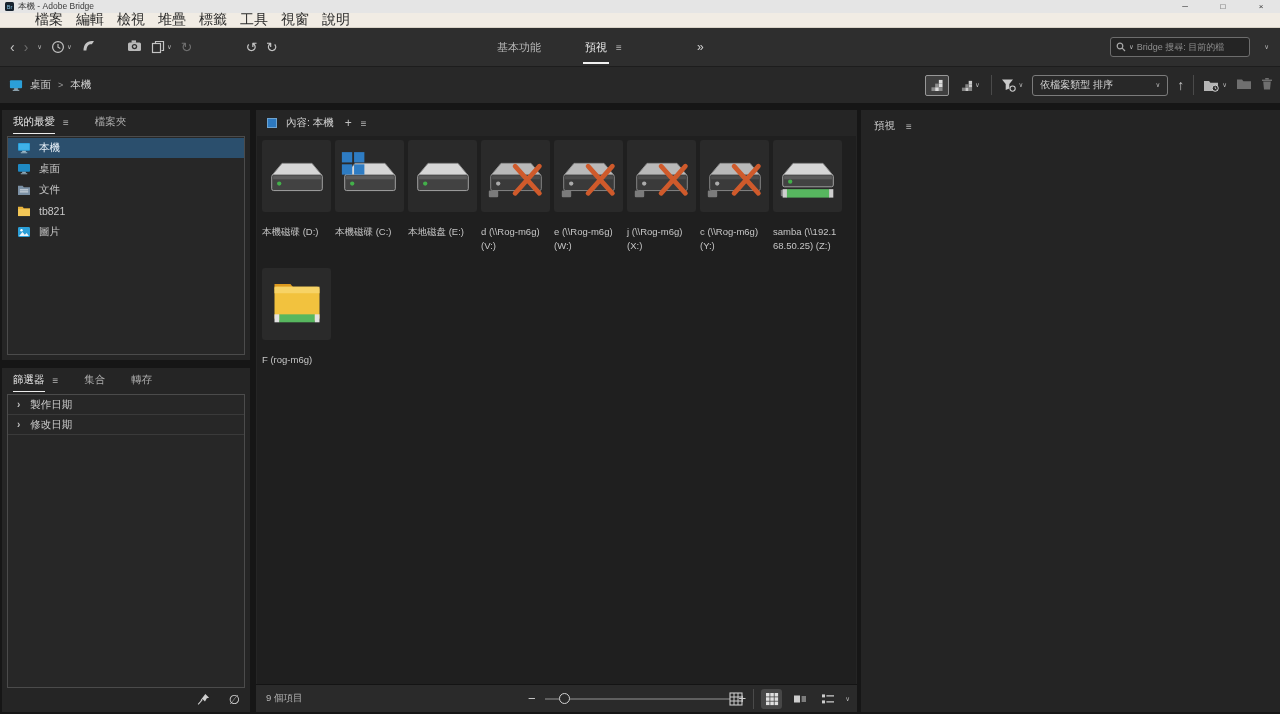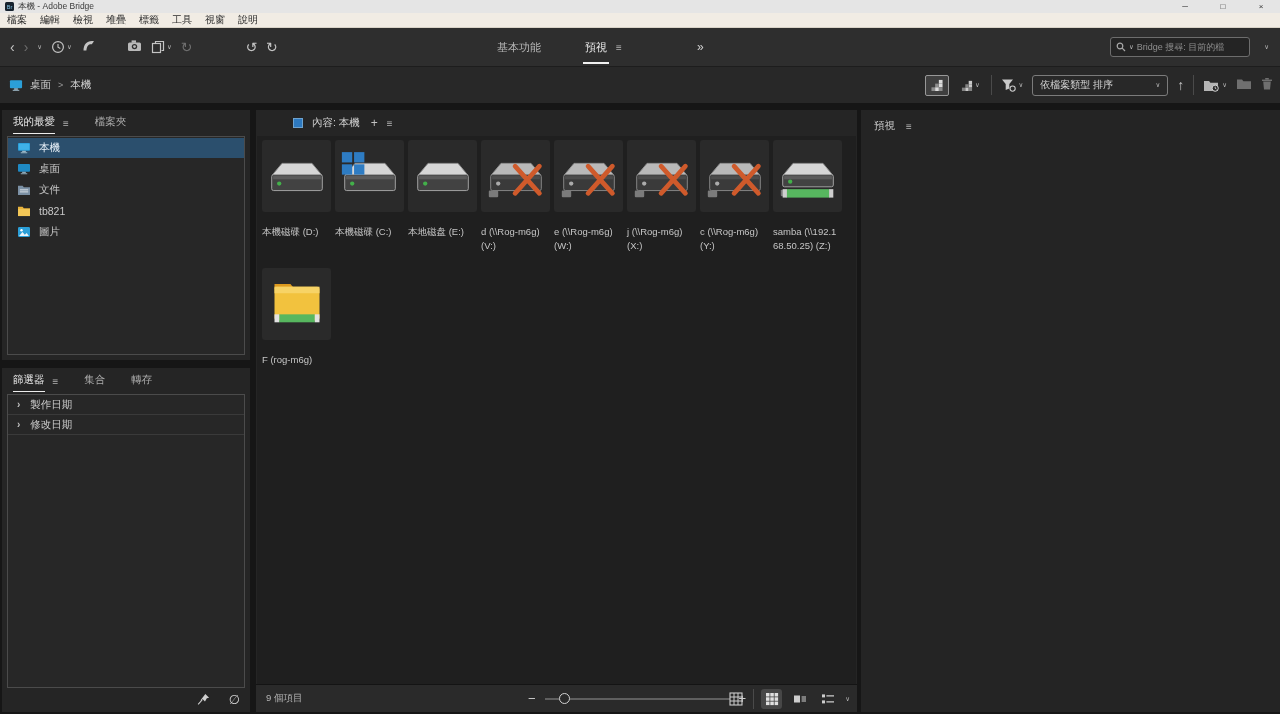--- a/index.html
+++ b/index.html
@@ -5,21 +5,21 @@
   * { margin:0; padding:0; box-sizing:border-box; }
   html,body { width:1280px; height:714px; overflow:hidden; }
   body { position:relative; background:#161616; font-family:"Liberation Sans","DejaVu Sans",sans-serif; color:#c9c9c9; }
 
   
   .titlebar { position:absolute; top:0; left:0; right:0; height:13px; background:#e5e5e5; display:flex; align-items:center; font-size:8.5px; color:#3a3a3a; }
   .app-icon { width:9px; height:9px; margin:0 4px 0 5px; background:#16222e; color:#86c8ea; font-size:5.5px; display:flex; align-items:center; justify-content:center; border-radius:1.5px; }
   .win-controls { margin-left:auto; display:flex; height:100%; }
   .win-btn { width:38px; display:flex; align-items:center; justify-content:center; font-size:8px; color:#333; }
   .menubar { position:absolute; top:13px; left:0; right:0; height:15px; background:#f1ece4; border-bottom:1px solid #d9d3c7; display:flex; align-items:center; }
-  .menu-items { display:flex; gap:13px; padding-left:7px; font-size:10px; color:#2b2b2b; }
+  .menu-items { display:flex; gap:13px; padding-left:7px; font-size:14px; color:#2b2b2b;margin-left:28px; }
 
   
   .toolbar { position:absolute; top:28px; left:0; right:0; height:38px; background:#2e2e2e; }
   .tb-left { position:absolute; left:10px; top:0; height:100%; display:flex; align-items:center; gap:9px; }
   .tbico { color:#c4c4c4; font-size:14px; line-height:1; }
   .tbico.dim { color:#6e6e6e; }
   .chv { font-size:6.5px; color:#b8b8b8; }
   .sp { width:13px; }
   .workspaces { position:absolute; left:497px; top:0; height:100%; display:flex; align-items:center; gap:44px; }
   .ws-tab { position:relative; font-size:11px; color:#b5b5b5; display:flex; align-items:center; gap:9px; }
@@ -42,41 +42,41 @@
   .qual.active { border:1px solid #989898; background:#3f3f3f; border-radius:2px; }
   .vdiv { width:1px; height:20px; background:#4a4a4a; }
   .sortbox { width:136px; height:21px; border:1px solid #7b7b7b; border-radius:3px; display:flex; align-items:center; gap:6px; padding:0 7px; font-size:10px; color:#d6d6d6; }
   .sortbox .sort-lbl { flex:1; white-space:nowrap; overflow:hidden; }
   .ico-btn { display:flex; align-items:center; gap:2px; }
 
   
   .panel { position:absolute; background:#252525; }
   .tabstrip { height:24px; display:flex; align-items:flex-end; gap:26px; padding:2px 11px 5px; }
   .ptab { font-size:10.5px; color:#ababab; display:flex; align-items:center; gap:8px; }
-  .ptab.active { color:#e8e8e8;align-items:flex-end; }
+  .ptab.active { color:#e8e8e8; }
   .ptab .ptab-lbl { position:relative; }
   .ptab.active .ptab-lbl::after { content:""; position:absolute; left:0; right:0; bottom:-5px; height:1.5px; background:#ededed; }
   .panel-body { position:absolute; left:5px; right:5px; top:26px; bottom:5px; border:1px solid #4b4b4b; background:#272727; overflow:hidden; }
 
   .fav-panel { top:110px; left:2px; width:248px; height:250px; }
   .fav-row { height:20px; display:flex; align-items:center; gap:8px; padding:0 6px 0 9px; font-size:10.5px; color:#c9c9c9; margin-top:1px; }
   .fav-row.sel { background:#2b4f6d; color:#eaf2f9; }
   .fico { display:flex; } .fico svg { width:14px; height:12px; }
 
   .filter-panel { top:368px; left:2px; width:248px; bottom:2px; }
   .filter-panel .panel-body { bottom:24px; }
   .filter-row { height:20px; display:flex; align-items:center; gap:10px; padding:0 9px; font-size:10.5px; color:#c9c9c9; border-bottom:1px solid #3a3a3a; }
   .f-chev { color:#c0c0c0; font-size:10px; font-weight:bold; }
   .filter-foot { position:absolute; right:10px; bottom:5px; display:flex; gap:19px; align-items:center; }
   .filter-foot svg { width:13px; height:13px; }
   .prohibit { color:#d0d0d0; font-size:13px; }
 
   
   .center-col { position:absolute; top:110px; left:256px; width:601px; bottom:2px; background:#252525; }
-  .content-head { height:26px; display:flex; align-items:center; gap:9px; padding:0 2px; font-size:10.5px; color:#d2d2d2;margin-left:35px; }
+  .content-head { height:26px; display:flex; align-items:center; gap:9px; padding:0 11px; font-size:10.5px; color:#d2d2d2; }
   .blue-sq { width:10px; height:10px; background:#2d79c0; box-shadow:inset 0 0 0 1px #6ea3cf; }
   .head-plus { font-size:12px; color:#c2c2c2; margin-left:2px; }
   .content-body { position:absolute; top:26px; bottom:28px; left:1px; right:1px; background:#1f1f1f; padding:4px 0 0 5px; overflow:hidden; }
   .slot { display:inline-block; width:73px; height:128px; vertical-align:top; }
   .tile { width:69px; height:72px; background:#2a2a2a; border-radius:3px; display:flex; align-items:center; justify-content:center; }
   .tile svg { width:60px; height:49px; }
   .slot-label { margin-top:13px; font-size:9.5px; line-height:1.5; color:#c6c6c6; word-break:break-all; padding-right:5px; }
   .content-foot { position:absolute; left:0; right:0; bottom:0; height:28px; background:#2a2a2a; border-top:1px solid #141414; display:flex; align-items:center; font-size:9.5px; color:#b5b5b5; padding:0 10px; }
   .zoomctl { position:absolute; left:272px; top:0; height:100%; display:flex; align-items:center; gap:9px; }
   .zglyph { font-size:13px; color:#d0d0d0; }

